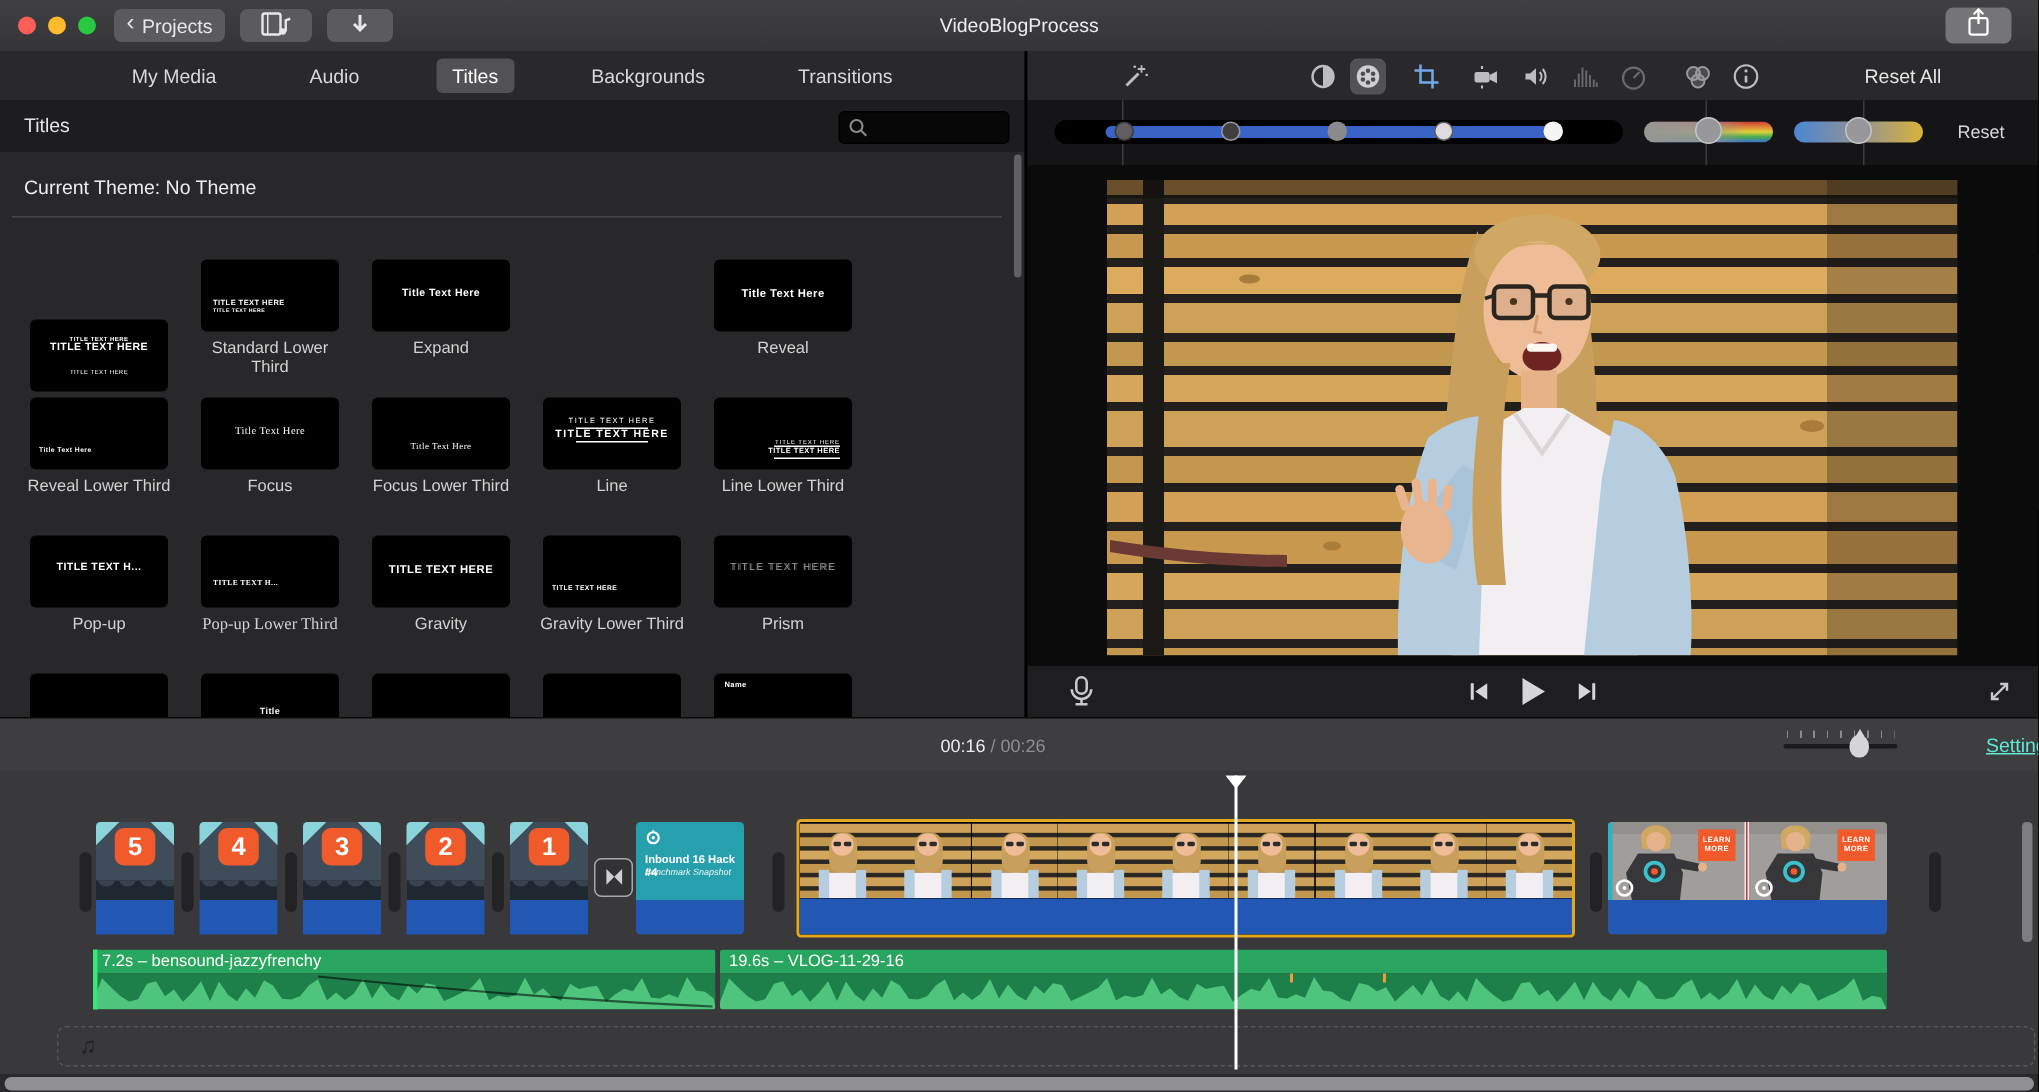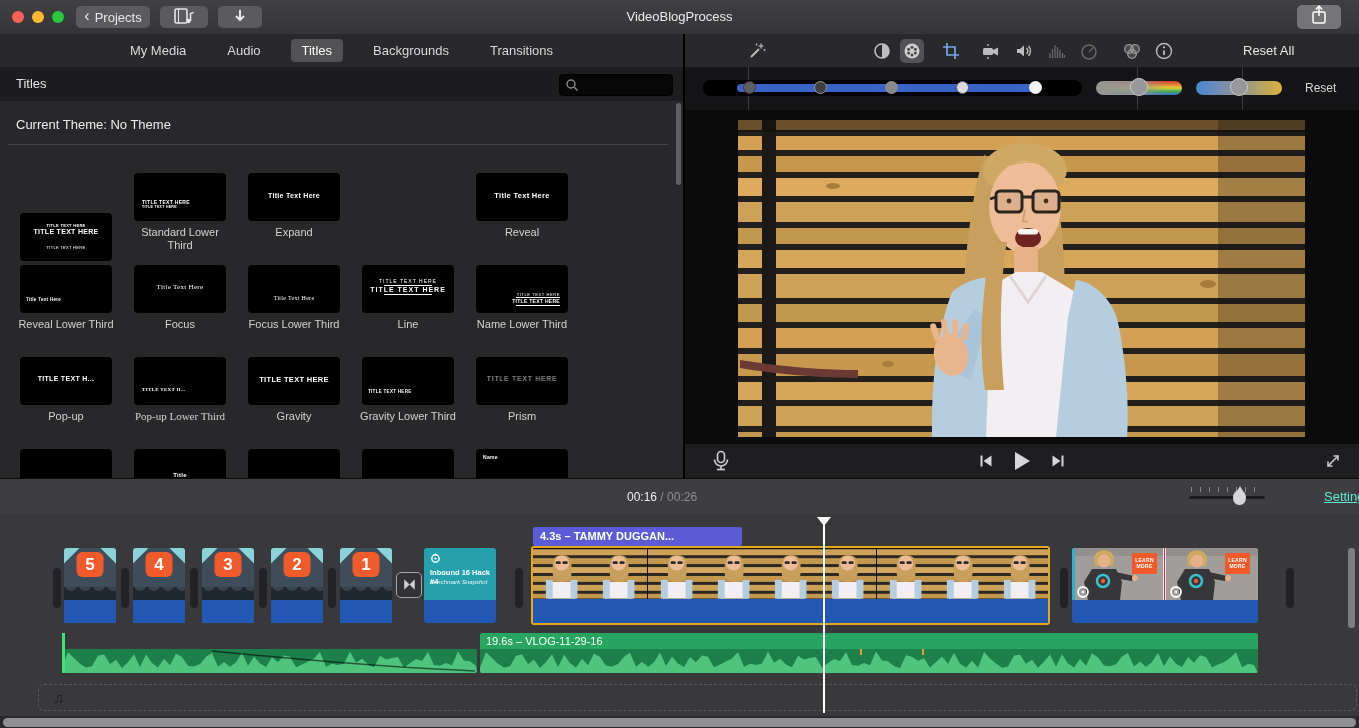--- a/index.html
+++ b/index.html
@@ -17,21 +17,21 @@
   #btn-projects .chev{font-size:16px;margin-right:5px;margin-top:-2px;color:#e8e8ea;}
   #btn-media{left:160px;width:48px;}
   #btn-download{left:218px;width:44px;}
   #win-title{position:absolute;left:0;right:0;top:9px;text-align:center;color:#ececee;font-size:13px;}
   #btn-share{position:absolute;right:18px;top:5px;width:44px;height:24px;background:#757578;border-radius:5px;
     display:flex;align-items:center;justify-content:center;}
 
   
   #left-panel{position:absolute;left:0;top:34px;width:683px;height:444px;background:#28282a;}
   #tabs-bar{position:absolute;left:0;top:0;width:683px;height:33px;background:#29292b;border-bottom:1px solid #0a0a0a;
-    display:flex;align-items:center;justify-content:center;gap:19px;}
+    display:flex;align-items:center;justify-content:center;gap:40px;}
   .tab{color:#d8d8da;font-size:13px;padding:4px 11px;border-radius:4px;}
   .tab.active{background:#525255;color:#fff;}
   #browser-header{position:absolute;left:0;top:33px;width:683px;height:34px;background:#1d1d1f;border-bottom:1px solid #0a0a0a;}
   #browser-title{position:absolute;left:16px;top:9px;color:#e4e4e6;font-size:13px;}
   #search-box{position:absolute;right:10px;top:7px;width:112px;height:20px;background:#070708;border:1px solid #000;
     border-radius:4px;display:flex;align-items:center;}
   #search-box svg{margin-left:4px;}
   #search-input{flex:1;background:transparent;border:none;outline:none;color:#ddd;font-size:12px;width:80px;}
   #browser-content{position:absolute;left:0;top:67px;width:683px;height:377px;background:#28282a;overflow:hidden;}
   #current-theme{position:absolute;left:16px;top:16px;color:#ececee;font-size:13px;font-weight:normal;}
@@ -312,21 +312,21 @@
             </div>
             <div class="tlabel">Line</div>
           </div>
           <div class="tcell" style="left: 472px; top: 164px;">
             <div class="tthumb v-line-lower">
               <span class="pv pv-a">TITLE TEXT HERE</span>
               <span class="pv pv-b">TITLE TEXT HERE</span>
               <span class="rule" style="left: 40px; right: 8px; top: 32px;"></span>
               <span class="rule" style="left: 40px; right: 8px; top: 40px;"></span>
             </div>
-            <div class="tlabel">Name Lower Third</div>
+            <div class="tlabel">Line Lower Third</div>
           </div>
           <div class="tcell" style="left: 16px; top: 256px;">
             <div class="tthumb v-pop-center">
               <span class="pv pv-m">TITLE TEXT H...</span>
             </div>
             <div class="tlabel">Pop-up</div>
           </div>
           <div class="tcell" style="left: 130px; top: 256px; font-family: Liberation Serif, serif;">
             <div class="tthumb v-pop-lower">
               <span class="pv pv-m">TITLE TEXT H...</span>
@@ -657,21 +657,20 @@
             <circle cx="6" cy="6" r="4" fill="none" stroke="#fff" stroke-width="1.6"></circle>
             <circle cx="6" cy="6" r="1.2" fill="#fff"></circle>
             <line x1="6" y1="0.5" x2="6" y2="2.5" stroke="#fff" stroke-width="1.4"></line>
           </svg>
         <div id="inbound-title">Inbound 16 Hack #4</div>
         <div id="inbound-sub">Benchmark Snapshot</div>
       </div>
       <div class="cblue"></div>
     </div>
 
-    <div id="title-overlay">4.3s – TAMMY DUGGAN...</div>
 
     <div id="main-clip">
       <div id="main-clip-thumbs">
           <svg viewBox="0 0 58 51">
             <use href="#sym-vlog" xlink:href="#sym-vlog"></use>
           </svg>
           <svg viewBox="0 0 58 51">
             <use href="#sym-vlog" xlink:href="#sym-vlog"></use>
           </svg>
           <svg viewBox="0 0 58 51">
@@ -715,20 +714,21 @@
           </div>
         </div>
       <div class="teal-edge"></div>
       <div class="clip-split"></div>
       <div class="cblue"></div>
     </div>
 
     <div id="v-scroll"></div>
 
     <div class="audio-clip" id="audio1">
+      <div class="ahead">7.2s – bensound-jazzyfrenchy</div>
       <div class="abody">
         <svg viewBox="0 0 415 24" preserveAspectRatio="none">
             <polygon id="wave1" fill="#4ec47d" points="0,24 0,19.0 6,3.1 12,9.1 18,14.8 24,18.6 30,17.2 36,6.8 42,5.2 48,15.1 54,10.7 60,18.9 66,12.9 72,5.2 78,18.3 84,5.4 90,14.1 96,18.5 102,9.8 108,16.2 114,4.5 120,8.0 126,16.8 132,17.4 138,15.1 144,7.8 150,3.8 156,17.8 162,12.7 168,17.7 174,13.3 180,3.6 186,16.7 192,7.4 198,14.5 204,18.0 210,8.0 216,13.3 222,6.5 228,7.7 234,18.3 240,15.6 246,12.6 252,9.6 258,3.0 264,17.8 270,14.7 276,16.0 282,14.4 288,2.6 294,13.8 300,9.8 306,15.5 312,18.2 318,6.8 324,10.4 330,9.0 336,8.1 342,18.8 348,14.0 354,10.1 360,11.9 366,3.0 372,16.0 378,16.7 384,13.9 390,16.2 396,2.4 402,11.4 408,12.2 414,16.9 415,24"></polygon>
             <path d="M150,2 C250,12 340,19 413,22" fill="none" stroke="rgba(0,0,0,0.55)" stroke-width="1.5"></path>
           </svg>
       </div>
     </div>
     <div id="audio1-edge"></div>
 
     <div class="audio-clip" id="audio2">

